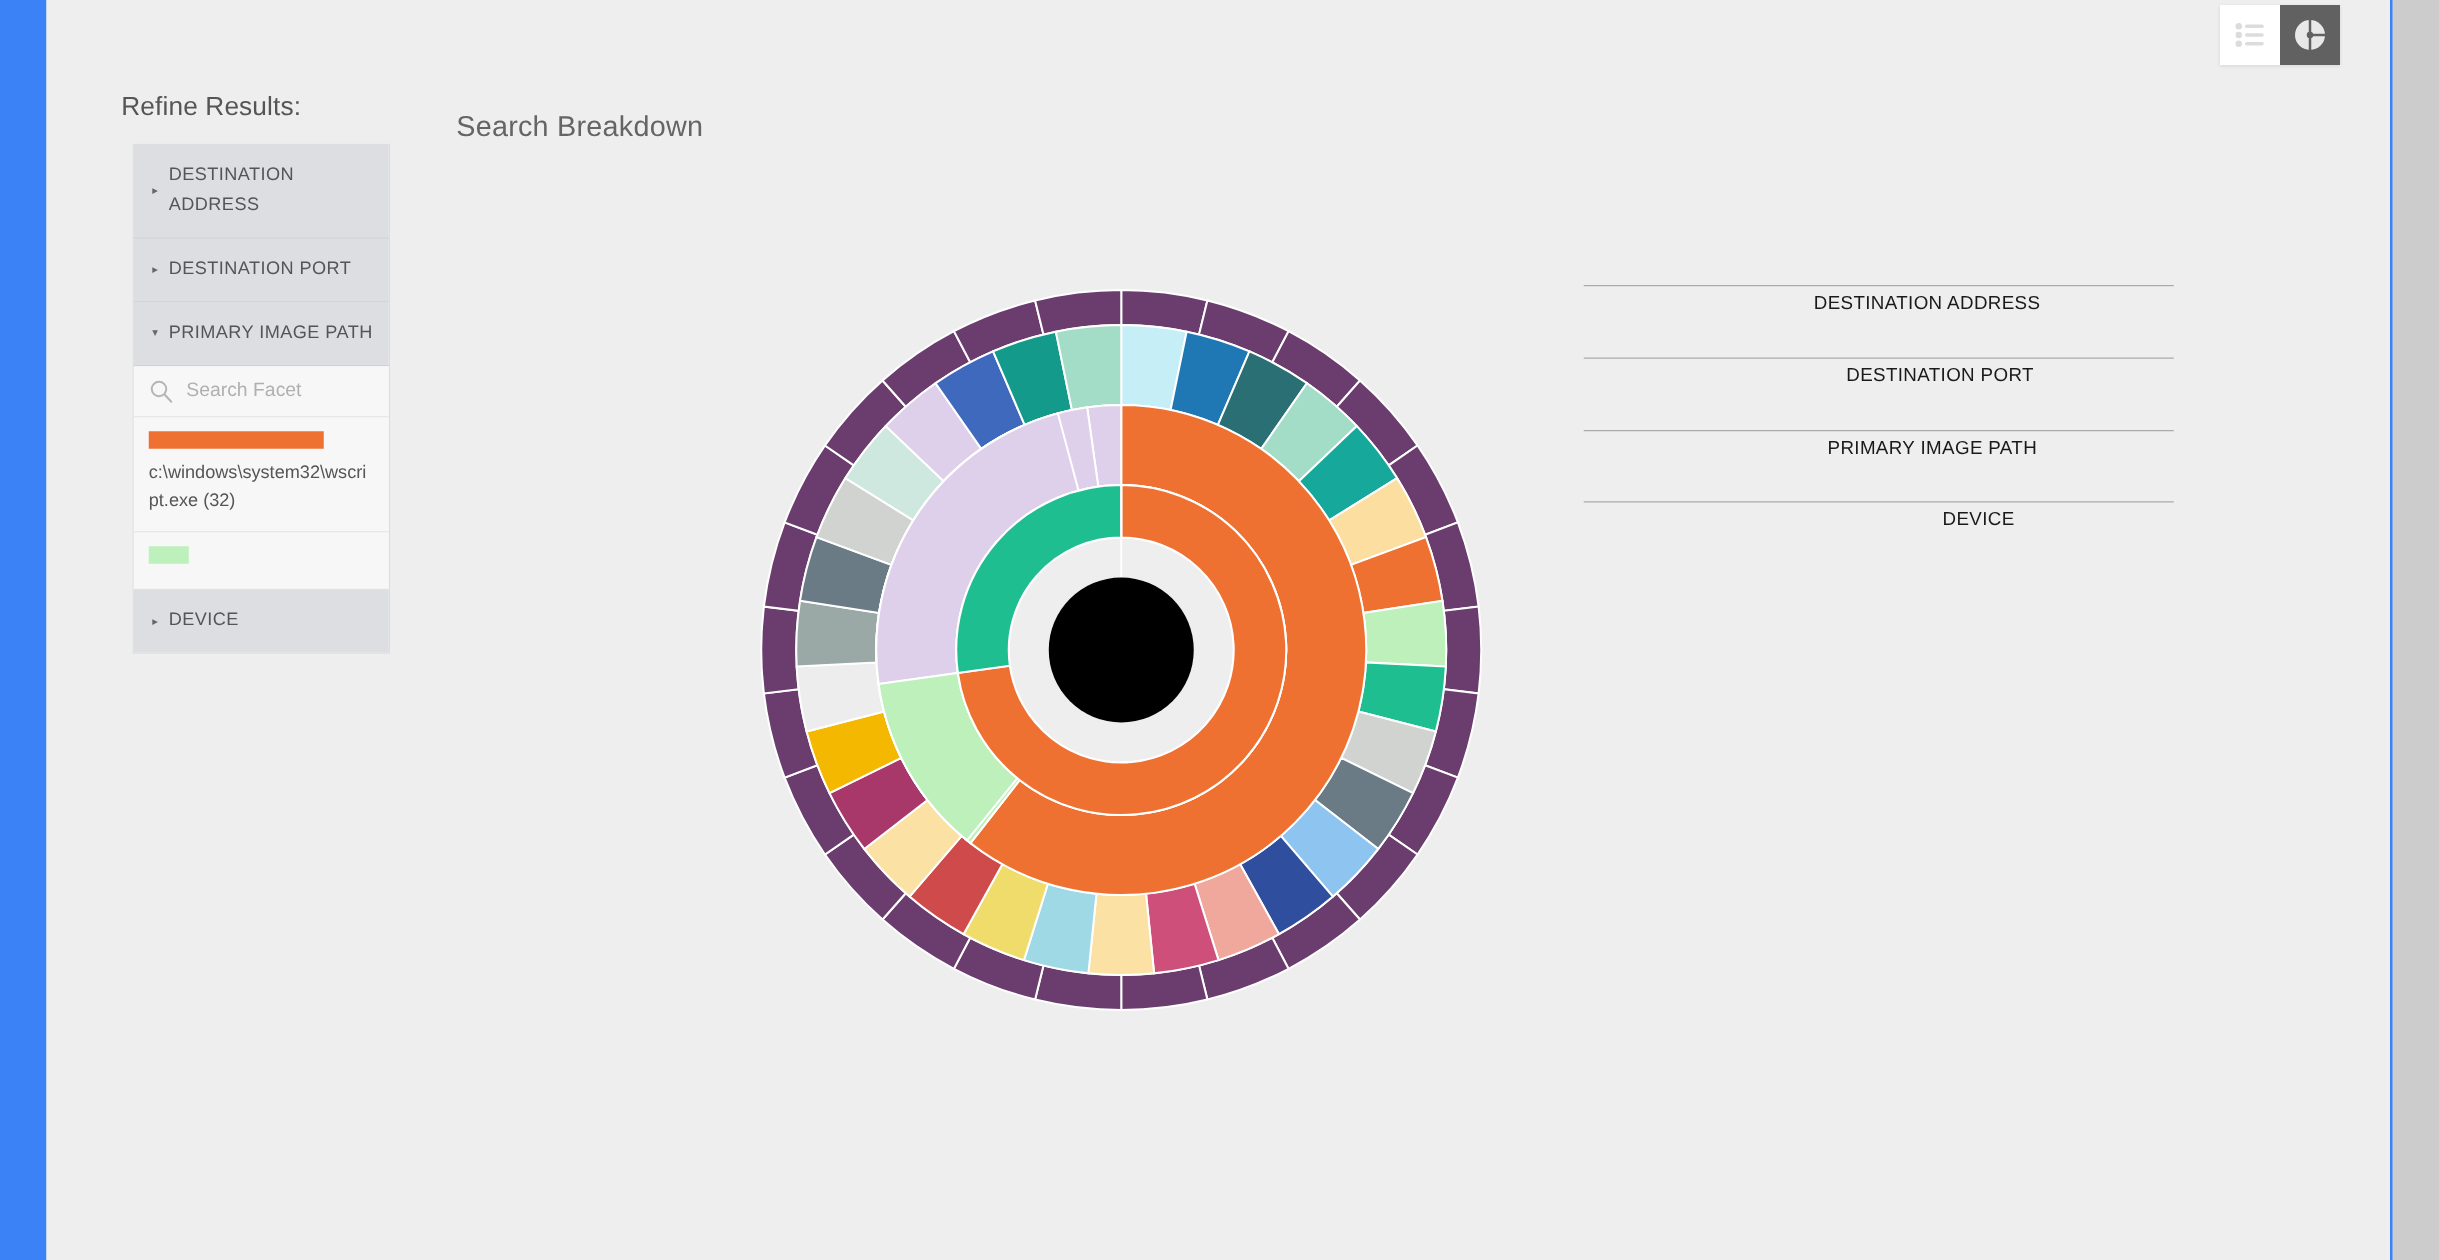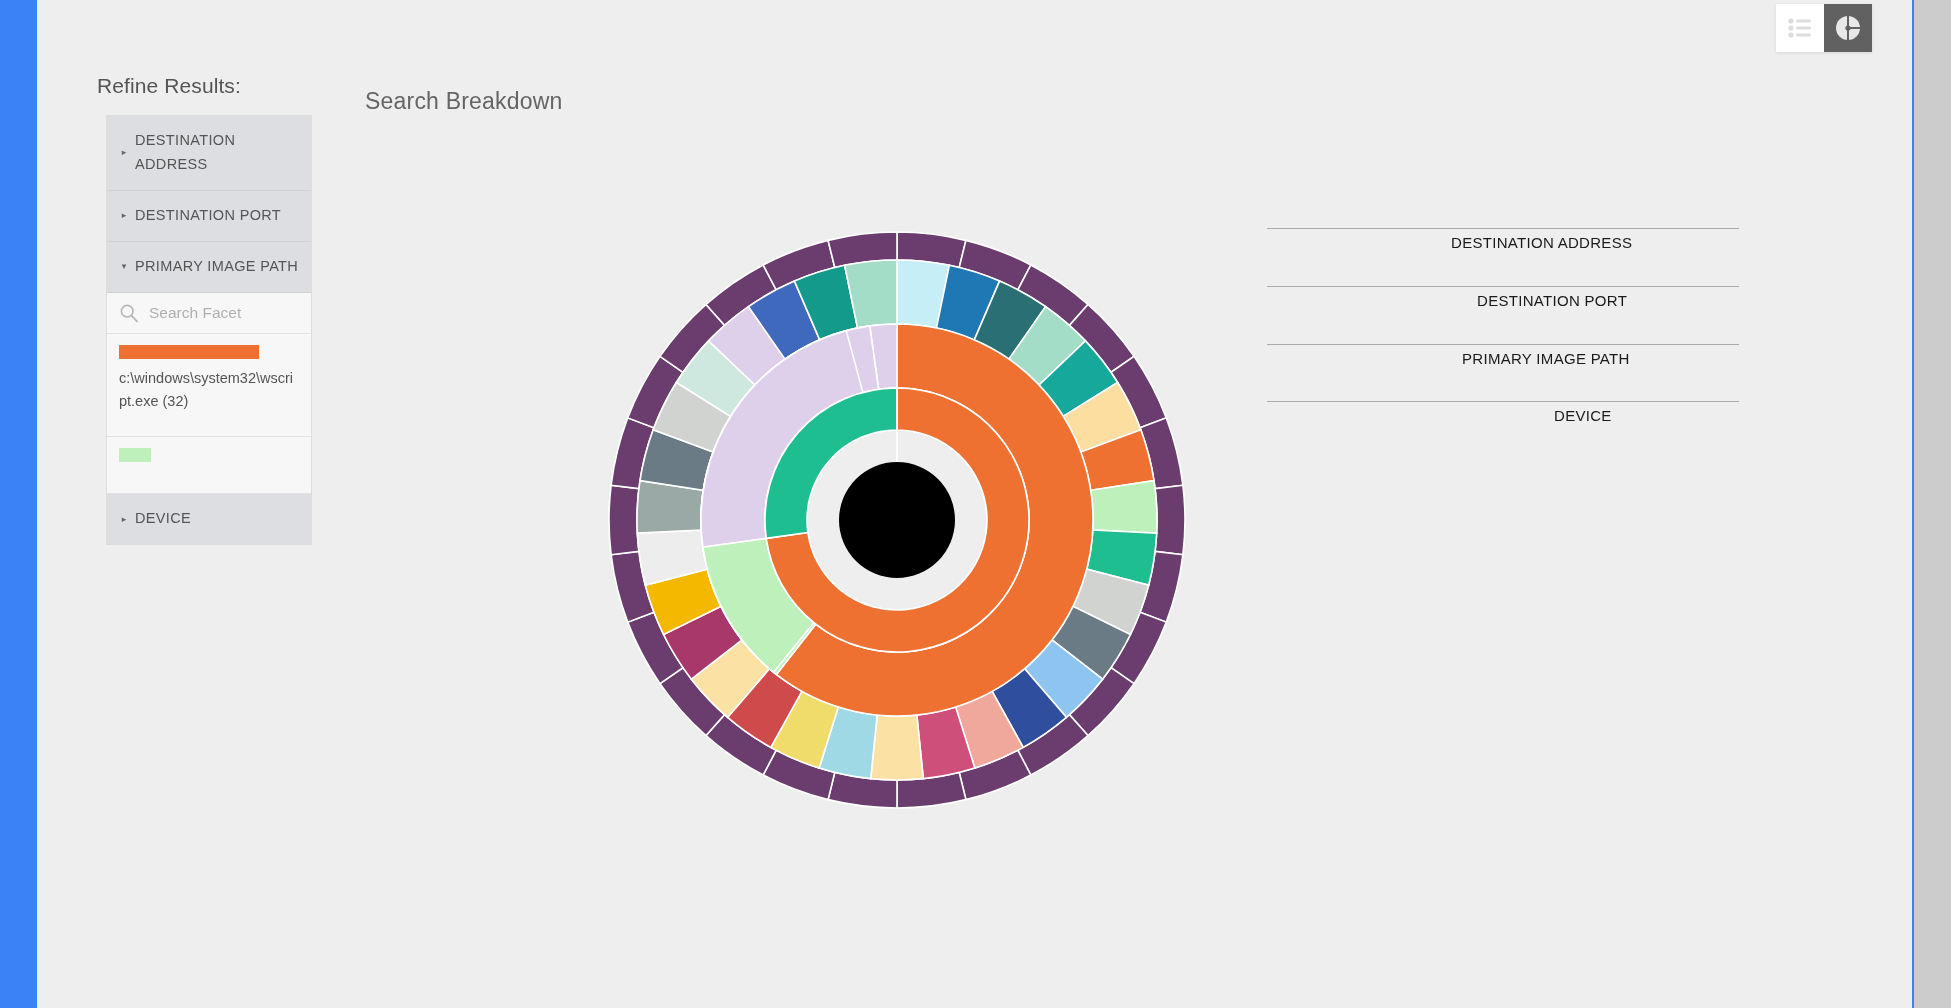--- a/index.html
+++ b/index.html
@@ -98,21 +98,21 @@
     font-size: 15.5px;
     color: #777;
     width: 150px;
     margin-left: 6px;
   }
   .facet-search input::placeholder { color: #b0b0b0; }
 
   .facet-item {
     background: #f7f7f7;
     border-bottom: 1px solid #e2e2e2;
-    padding: 11px 12px 23px 12px;
+    padding: 11px 12px 12px 12px;
     cursor: pointer;
     box-sizing: border-box;
   }
   .facet-item .bar { height: 14px; margin-bottom: 8px; }
   .facet-item .itxt {
     font-size: 14.5px;
     color: #555555;
     line-height: 1.6;
     word-break: break-all;
   }

